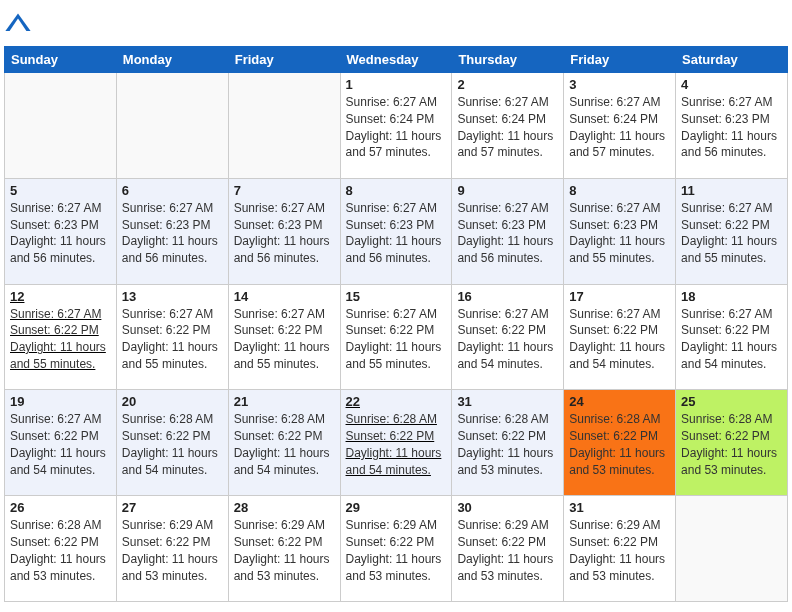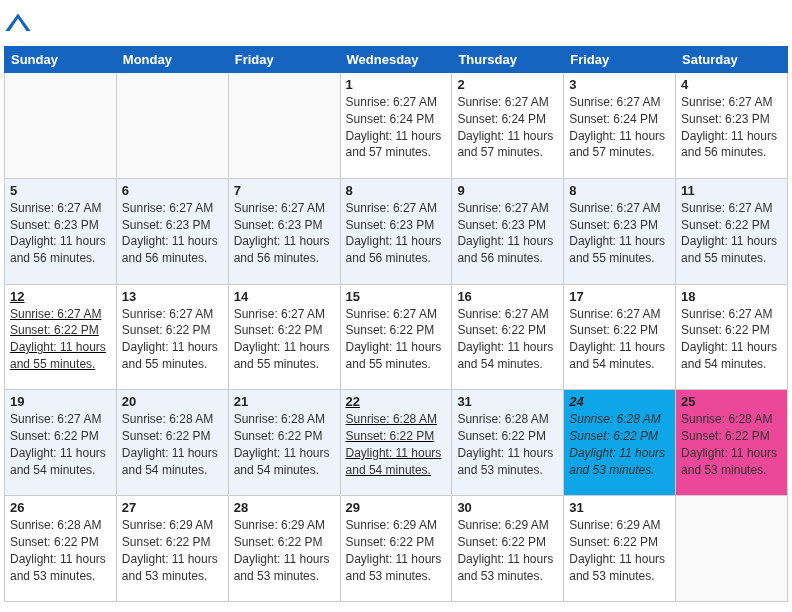--- a/index.html
+++ b/index.html
@@ -273,27 +273,27 @@
             <div class="day-info" style="white-space: pre-line;">Sunrise: 6:28 AM
 Sunset: 6:22 PM
 Daylight: 11 hours and 54 minutes.</div>
           </td>
           <td style="background-color: rgb(238, 242, 251);">
             <div class="day-number">31</div>
             <div class="day-info" style="white-space: pre-line;">Sunrise: 6:28 AM
 Sunset: 6:22 PM
 Daylight: 11 hours and 53 minutes.</div>
           </td>
-          <td style="background-color: #0ea5e9; font-style: italic;">
+          <td style="background-color: #f97316;">
             <div class="day-number">24</div>
             <div class="day-info" style="white-space: pre-line;">Sunrise: 6:28 AM
 Sunset: 6:22 PM
 Daylight: 11 hours and 53 minutes.</div>
           </td>
-          <td style="background-color: #ec4899;">
+          <td style="background-color: #bef264;">
             <div class="day-number">25</div>
             <div class="day-info" style="white-space: pre-line;">Sunrise: 6:28 AM
 Sunset: 6:22 PM
 Daylight: 11 hours and 53 minutes.</div>
           </td>
         </tr>
         <tr>
           <td style="background-color: rgb(255, 255, 255);">
             <div class="day-number">26</div>
             <div class="day-info" style="white-space: pre-line;">Sunrise: 6:28 AM

